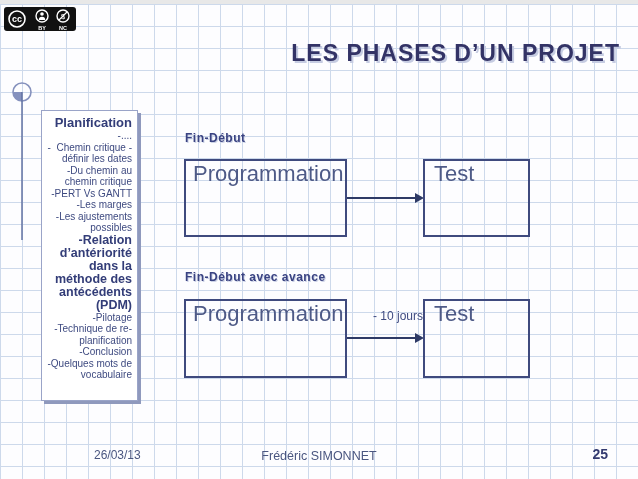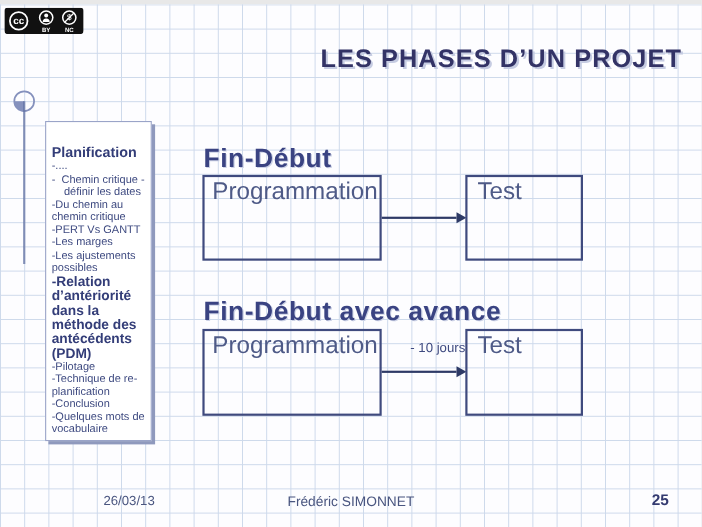--- a/index.html
+++ b/index.html
@@ -19,28 +19,28 @@
   
   .title{
     position:absolute;top:36px;right:18px;margin:0;
     font-size:23px;font-weight:bold;letter-spacing:1px;color:#333366;
     text-shadow:2px 2px 0 #c6cce2;white-space:nowrap;
   }
   
   .sidebar{
     position:absolute;left:41px;top:106px;width:97px;height:291px;box-sizing:border-box;
     background:#ffffff;border:1.5px solid #9aa4c8;box-shadow:3px 3px 0 #8f99bd;
-    padding:20px 5px;overflow:hidden;
+    padding:4px 5px;overflow:hidden;text-align:right;
   }
   .sb-title{font-size:13px;font-weight:bold;color:#333d78;line-height:15px;}
   .sb-item{white-space:pre;font-size:10px;line-height:11.5px;color:#3e4a80;}
   .sb-item.bold{font-weight:bold;font-size:12.5px;line-height:13px;color:#333d78;}
   
   .dg-heading{
-    position:absolute;left:185px;margin:0;font-size:24px;font-weight:bold;
+    position:absolute;left:185px;margin:0;font-size:12px;font-weight:bold;
     letter-spacing:.5px;color:#3a4382;text-shadow:1px 1px 0 #ccd2e6;white-space:nowrap;text-align:center;
   }
   .h-d1{top:127px;}
   .h-d2{top:266px;}
   
   .task-box{
     position:absolute;box-sizing:border-box;border:2px solid #3f4a7e;background:transparent;
     display:flex;align-items:flex-start;color:#4e5a87;font-size:22px;
   }
   .box1-d1{left:184px;top:155px;width:163px;height:78px;padding-left:7px;}

